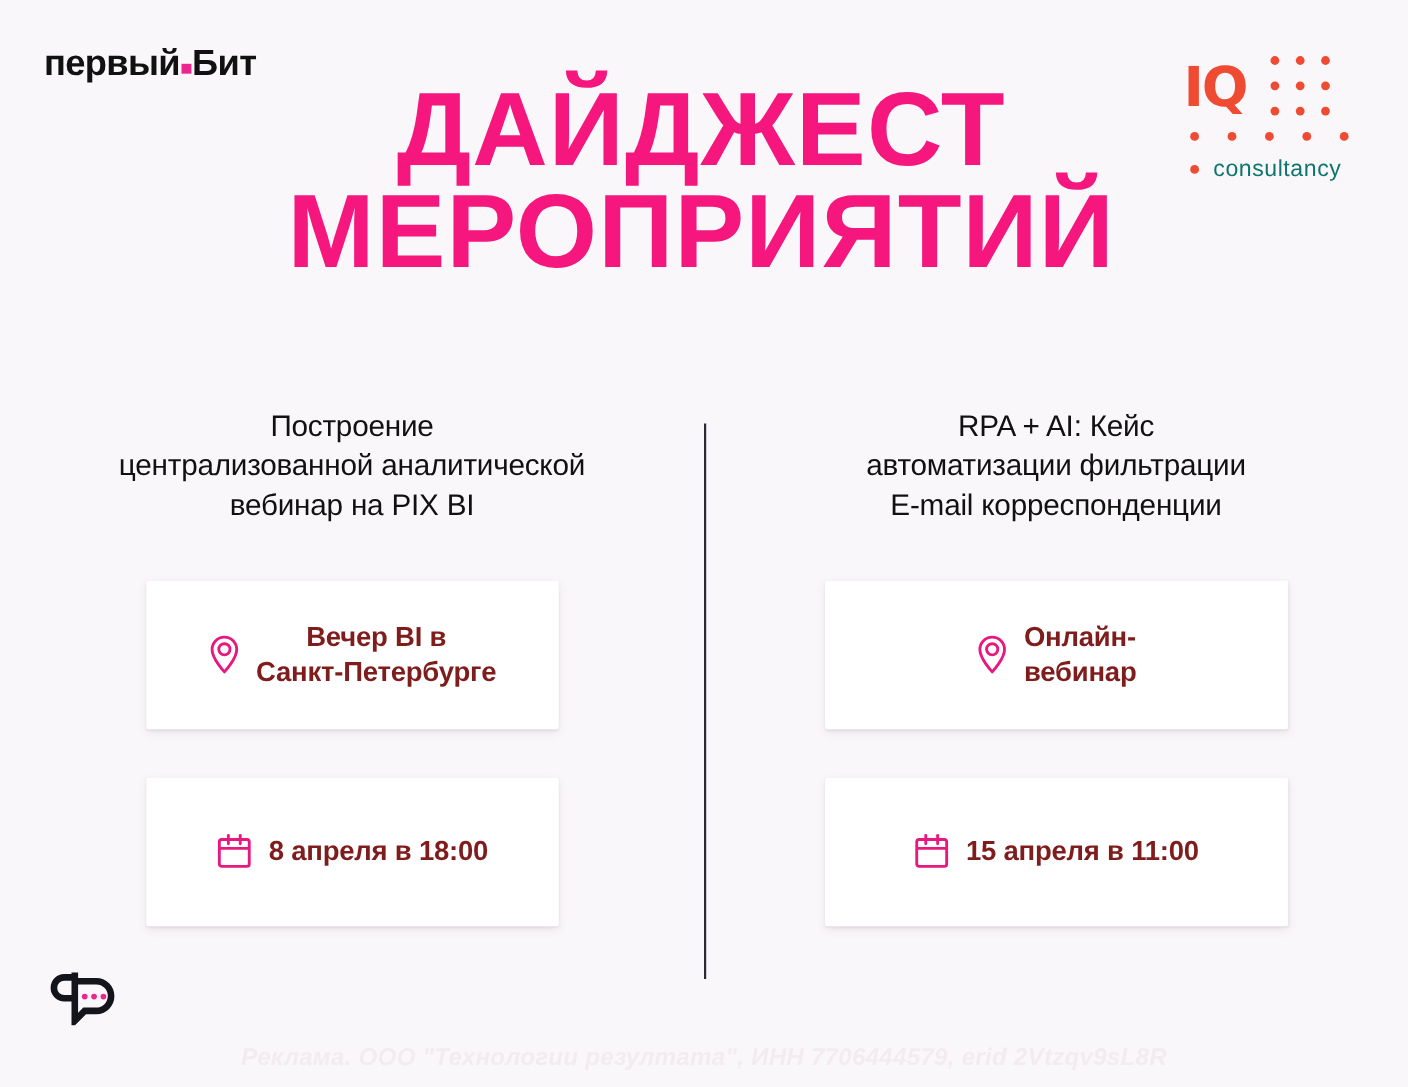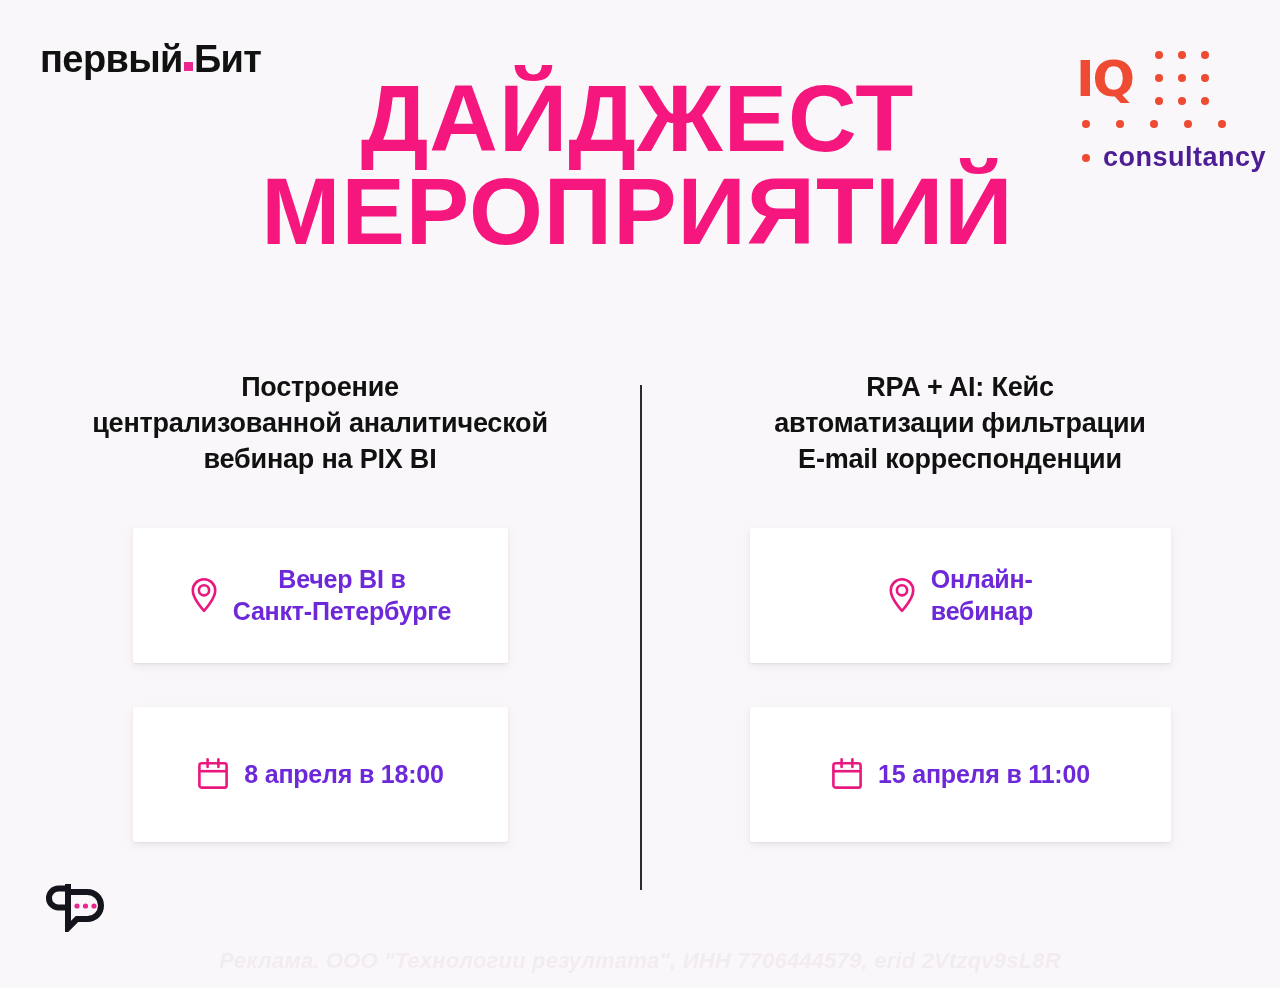--- a/index.html
+++ b/index.html
@@ -25,21 +25,21 @@
     width: 1280px;
     height: 180px;
   }
 
   .logo-perviy-bit {
     position: absolute;
     left: 40px;
     top: 38px;
     display: flex;
     align-items: baseline;
-    font-size: 38px;
+    font-size: 33px;
     font-weight: 700;
     letter-spacing: -0.6px;
     color: #111111;
     white-space: nowrap;
   }
   .logo-perviy-bit .dot {
     display: inline-block;
     width: 9px;
     height: 9px;
     background: #ec268f;
@@ -89,24 +89,24 @@
     margin-left: 6px;
   }
   .logo-iq-bottom {
     display: flex;
     align-items: center;
     gap: 13px;
     margin-top: 14px;
     margin-left: 6px;
   }
   .logo-iq-word {
-    font-size: 27px;
-    font-weight: 700;
+    font-size: 21px;
+    font-weight: 400;
     letter-spacing: 0.5px;
-    color: #4c1d95;
+    color: #0f766e;
   }
 
   
   .headline {
     position: absolute;
     top: 72px;
     left: 0;
     width: 1275px;
     text-align: center;
     color: #f5167e;
@@ -137,21 +137,21 @@
     left: 640px;
     top: 25px;
     width: 2px;
     height: 505px;
     background: #2b2b33;
   }
 
   .event-title {
     text-align: center;
     font-size: 27px;
-    font-weight: 700;
+    font-weight: 400;
     line-height: 1.33;
     color: #111111;
     letter-spacing: -0.2px;
     padding-top: 10px;
   }
 
   .cards {
     margin-top: 50px;
     display: flex;
     flex-direction: column;
@@ -178,21 +178,21 @@
     gap: 14px;
   }
   .card-icon {
     flex: 0 0 auto;
     line-height: 0;
   }
   .card-text {
     font-size: 25px;
     font-weight: 700;
     line-height: 1.28;
-    color: #6d28d9;
+    color: #7f1d1d;
     letter-spacing: -0.2px;
   }
   .card-text.center { text-align: center; }
 
   
   .column.right .info-card { width: 421px; }
 
   
   .logo-bubble {
     position: absolute;

